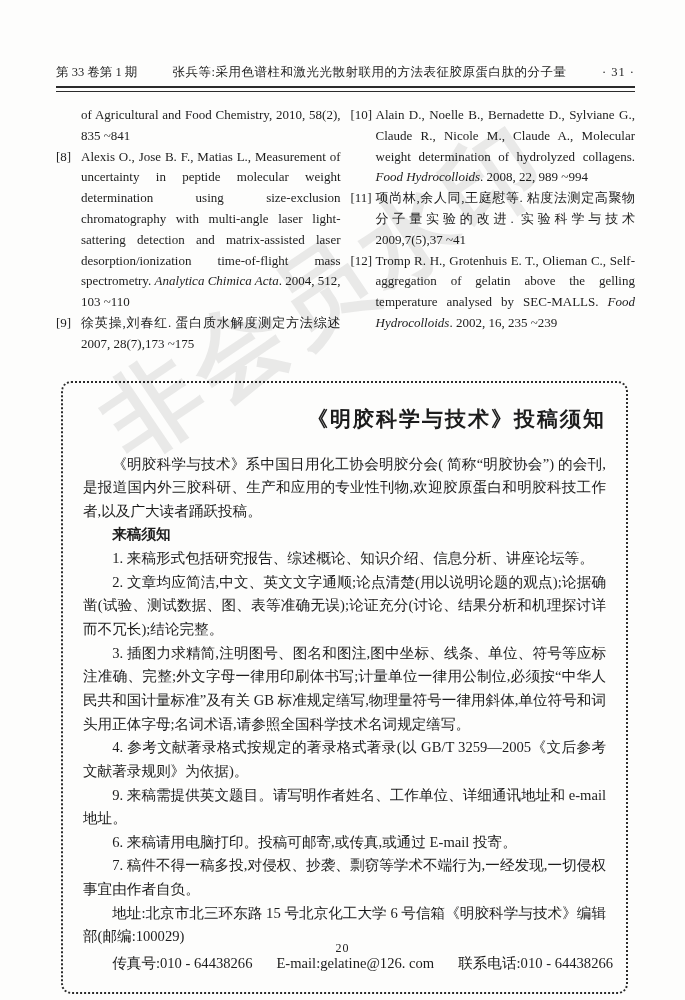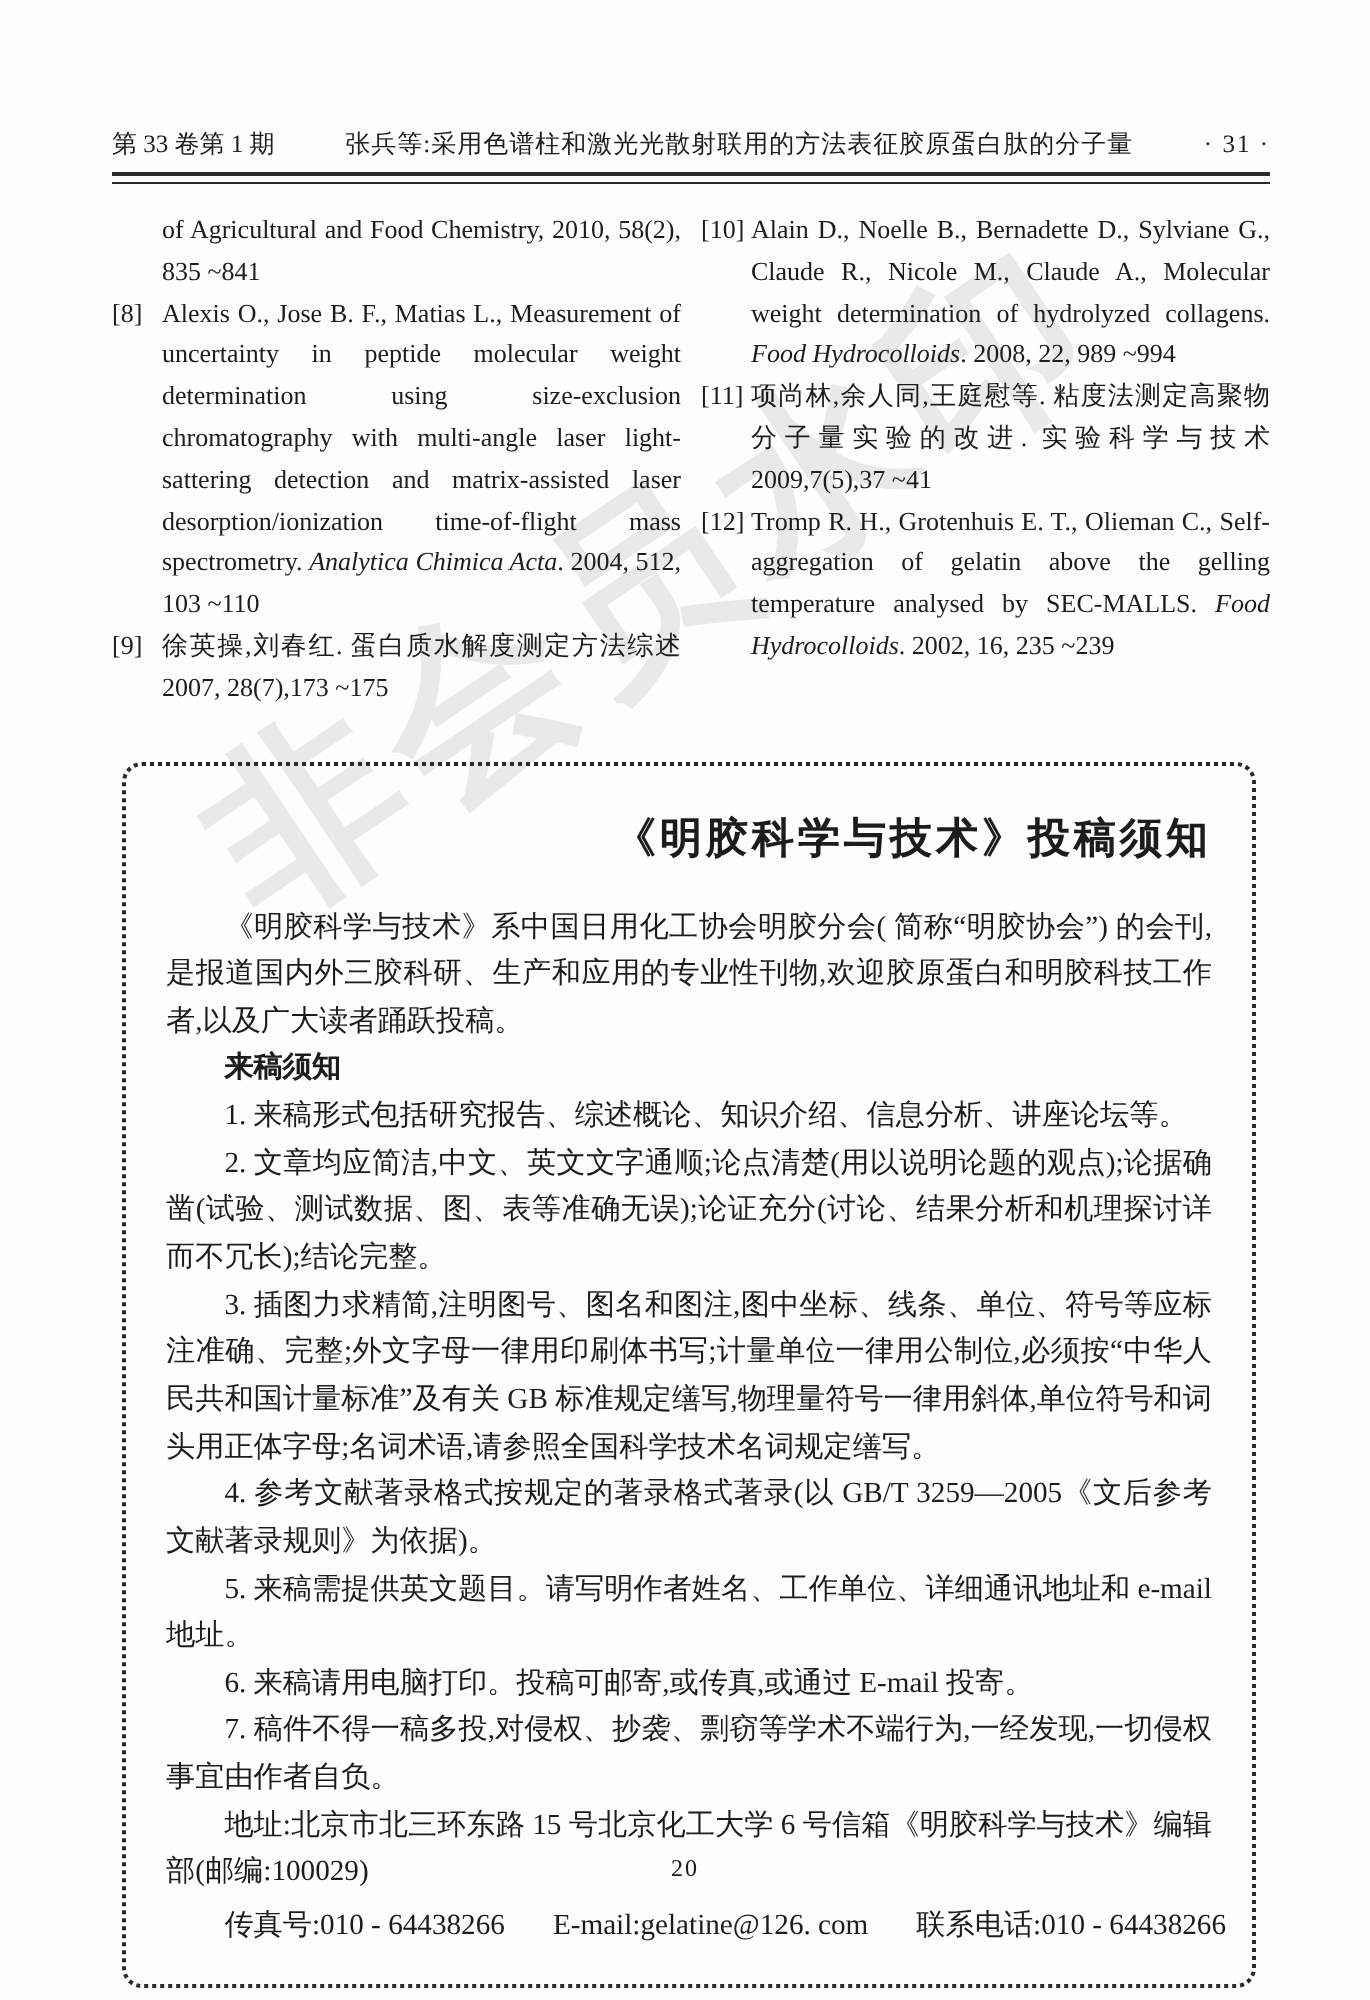--- a/index.html
+++ b/index.html
@@ -102,21 +102,21 @@
     gap:24px;
     padding-left:2em;
     margin-top:3px;
     font-size:14.6px;
     line-height:1.62;
     white-space:nowrap;
   }
   
   .pagenum{
     position:absolute;
-    left:0;bottom:52px;
+    left:0;bottom:38px;
     width:100%;
     text-align:center;
     font-size:12px;
     letter-spacing:1px;
   }
 </style>
 </head>
 <body>
 
 <div class="sheet">
@@ -165,21 +165,21 @@
 
     <div class="notice">
       <div class="notice-title">《明胶科学与技术》投稿须知</div>
       <p class="notice-p">《明胶科学与技术》系中国日用化工协会明胶分会( 简称“明胶协会”) 的会刊,是报道国内外三胶科研、生产和应用的专业性刊物,欢迎胶原蛋白和明胶科技工作者,以及广大读者踊跃投稿。</p>
       <p class="notice-p notice-sub">来稿须知</p>
       <div id="notice-items">
           <p class="notice-p">1. 来稿形式包括研究报告、综述概论、知识介绍、信息分析、讲座论坛等。</p>
           <p class="notice-p">2. 文章均应简洁,中文、英文文字通顺;论点清楚(用以说明论题的观点);论据确凿(试验、测试数据、图、表等准确无误);论证充分(讨论、结果分析和机理探讨详而不冗长);结论完整。</p>
           <p class="notice-p">3. 插图力求精简,注明图号、图名和图注,图中坐标、线条、单位、符号等应标注准确、完整;外文字母一律用印刷体书写;计量单位一律用公制位,必须按“中华人民共和国计量标准”及有关 GB 标准规定缮写,物理量符号一律用斜体,单位符号和词头用正体字母;名词术语,请参照全国科学技术名词规定缮写。</p>
           <p class="notice-p">4. 参考文献著录格式按规定的著录格式著录(以 GB/T 3259—2005《文后参考文献著录规则》为依据)。</p>
-          <p class="notice-p">5. 来稿需提供英文题目。请写明作者姓名、工作单位、详细通讯地址和 e-mail 地址。</p>
+          <p class="notice-p">9. 来稿需提供英文题目。请写明作者姓名、工作单位、详细通讯地址和 e-mail 地址。</p>
           <p class="notice-p">6. 来稿请用电脑打印。投稿可邮寄,或传真,或通过 E-mail 投寄。</p>
           <p class="notice-p">7. 稿件不得一稿多投,对侵权、抄袭、剽窃等学术不端行为,一经发现,一切侵权事宜由作者自负。</p>
         </div>
       <p class="notice-p">地址:北京市北三环东路 15 号北京化工大学 6 号信箱《明胶科学与技术》编辑部(邮编:100029)</p>
       <div class="contact">
         <span>传真号:010 - 64438266</span>
         <span>E-mail:gelatine@126. com</span>
         <span>联系电话:010 - 64438266</span>
       </div>
     </div>

